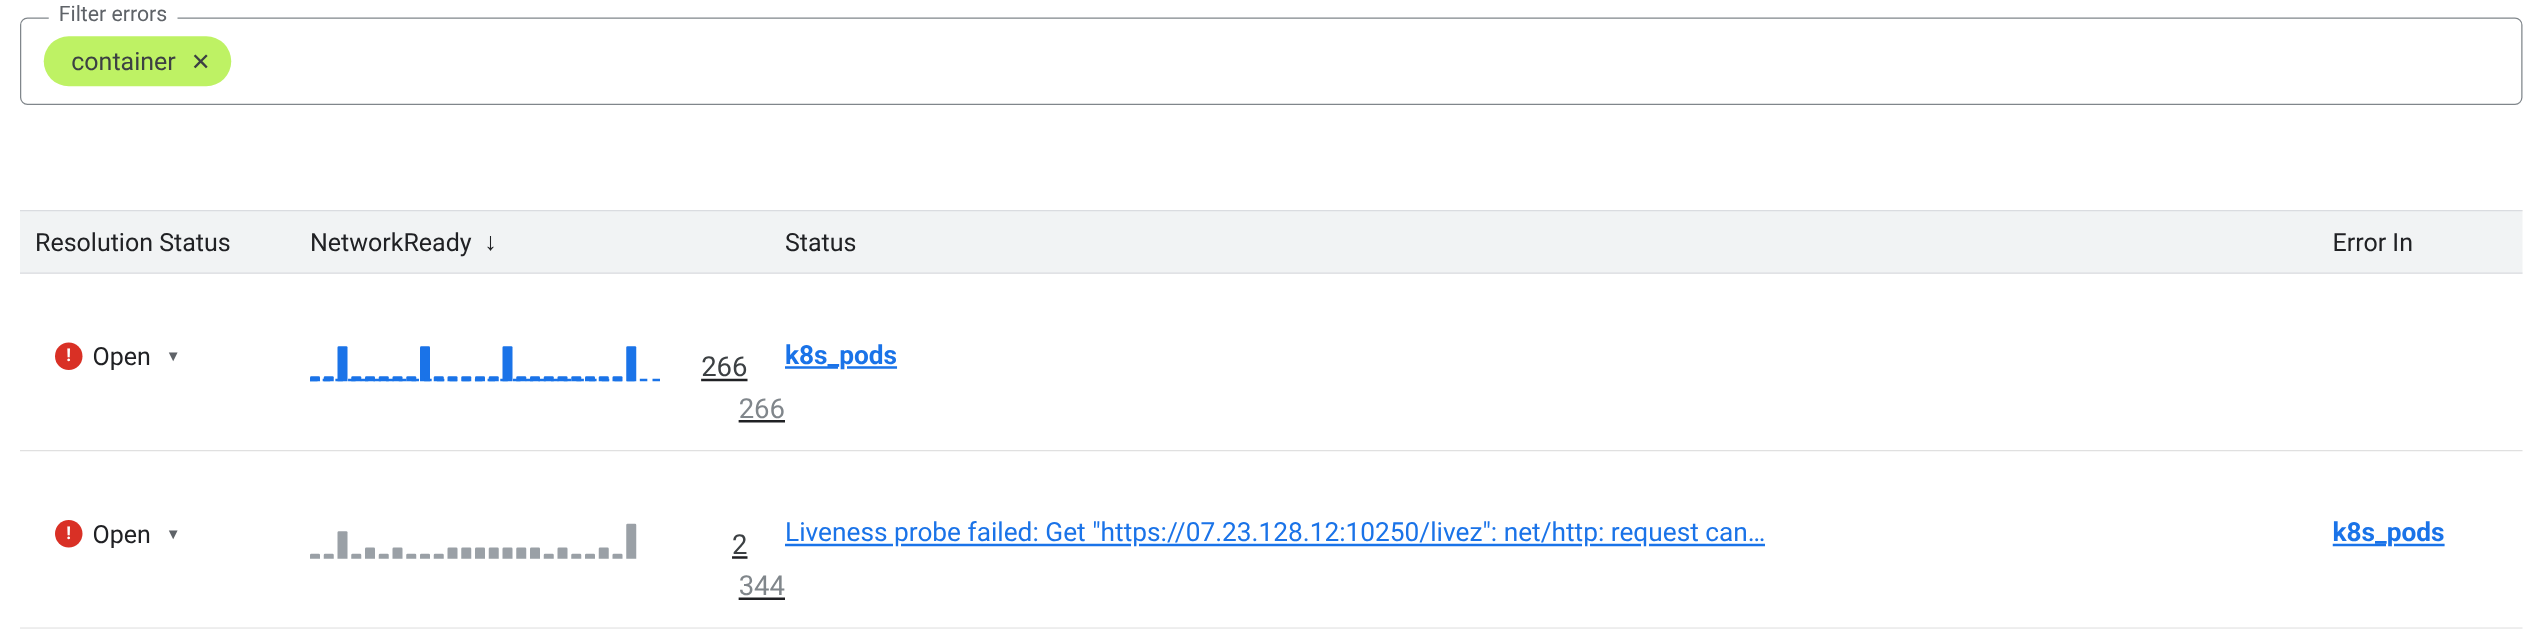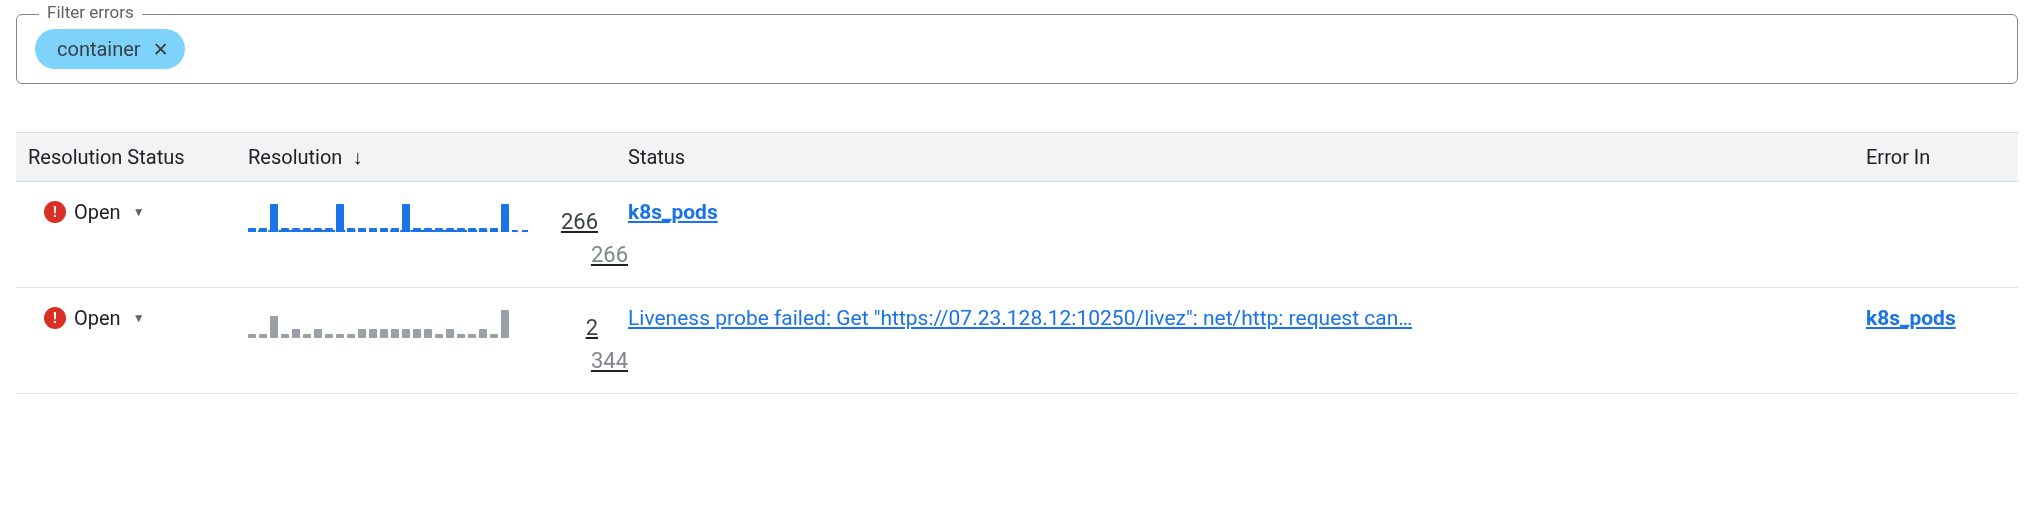--- a/index.html
+++ b/index.html
@@ -36,21 +36,21 @@
   .chip-row {
     display: flex;
     align-items: center;
     gap: 8px;
     min-height: 40px;
   }
   .chip {
     display: inline-flex;
     align-items: center;
     gap: 12px;
-    background: #7dd3fc;
+    background: #bef264;
     border-radius: 999px;
     padding: 8px 16px 8px 22px;
     color: #3c4043;
     font-size: 20px;
   }
   .chip .x {
     font-size: 19px;
     line-height: 1;
     color: #3c4043;
   }
@@ -65,20 +65,21 @@
   
   .vspace { height: 48px; }
 
   
   .tbl { width: 100%; }
   .thead, .row {
     display: grid;
     grid-template-columns: 220px 380px 1fr 140px;
     align-items: start;
     padding: 16px 12px;
+    margin-top: 36px;
   }
   .thead {
     background: #f1f3f4;
     border-top: 1px solid #dadce0;
     border-bottom: 1px solid #dadce0;
     align-items: center;
     padding-top: 12px;
     padding-bottom: 12px;
   }
   .thead .hcell {
@@ -198,21 +199,21 @@
 
   <div class="vspace"></div>
 
   <div class="tbl">
 
     <div class="thead">
       <div class="hcell">
         <span>Resolution Status</span>
       </div>
       <div class="hcell">
-        <span>Resolution</span>
+        <span>NetworkReady</span>
         <span class="sort-arrow">↓</span>
       </div>
       <div class="hcell">
         <span>Status</span>
       </div>
       <div class="hcell">
         <span>Error In</span>
       </div>
     </div>
 

